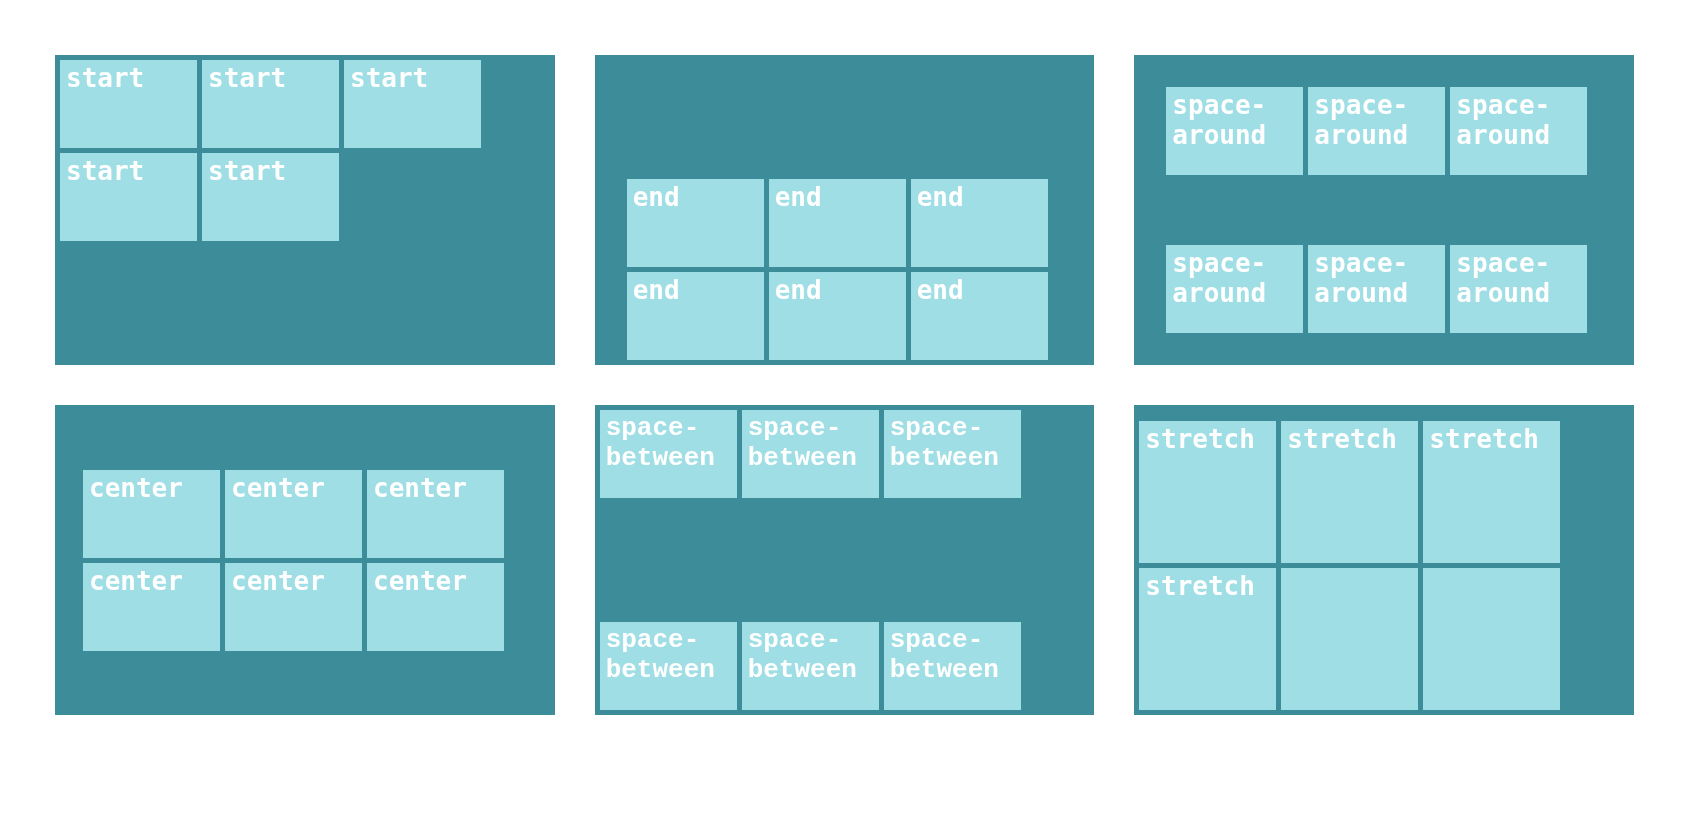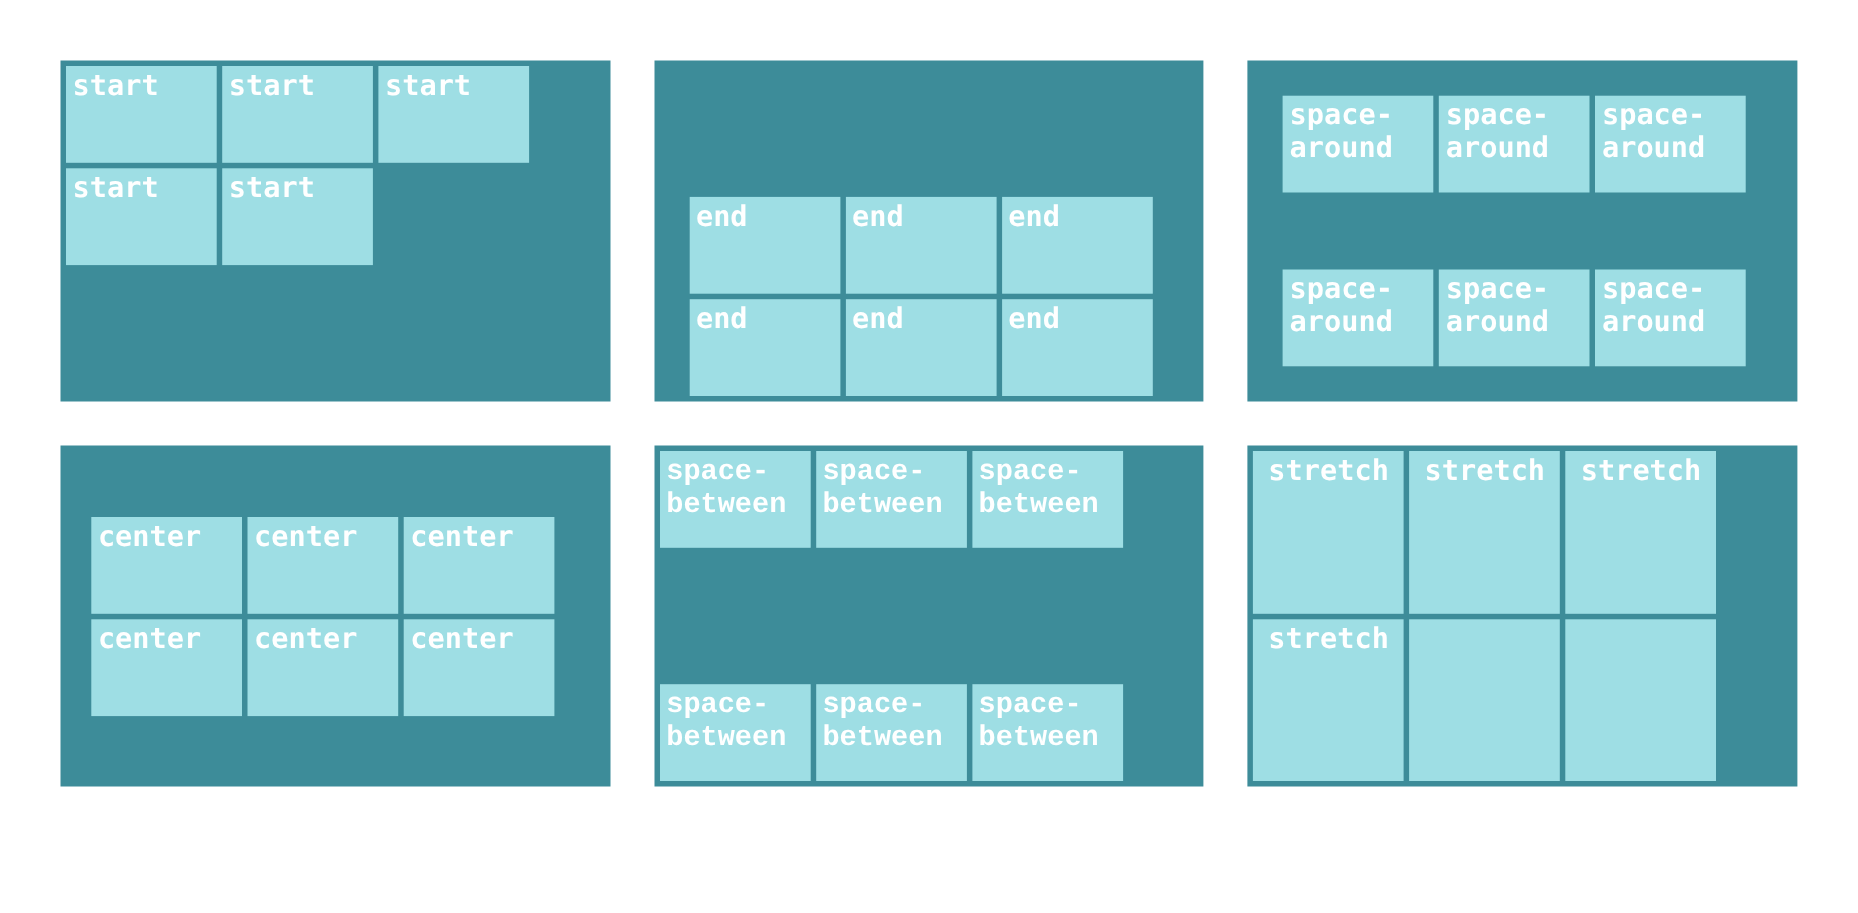--- a/index.html
+++ b/index.html
@@ -23,21 +23,21 @@
     grid-template-columns: repeat(3, 137px);
     gap: 5px;
     padding: 0 5px;
     justify-content: start;
   }
   .panel.start          { align-content: start; padding-top: 5px; padding-bottom: 5px; }
   .panel.end            { align-content: end; padding-top: 5px; padding-bottom: 5px; padding-left: 32px; }
   .panel.center         { align-content: center; padding-left: 28px; }
   .panel.space-between  { align-content: space-between; padding-top: 5px; padding-bottom: 5px; font-family: Liberation Mono, monospace; }
   .panel.space-around   { align-content: space-around; padding-left: 32px; }
-  .panel.stretch        { align-content: stretch; padding-top: 5px; padding-bottom: 5px; text-align: center; }
+  .panel.stretch        { align-content: stretch; padding-top: 16px; padding-bottom: 5px; }
   .item {
     background: #9edee4;
     color: #ffffff;
     font-weight: 700;
     font-size: 26px;
     line-height: 1.15;
     padding: 4px 6px 0 6px;
     min-height: 88px;
     overflow-wrap: break-word;
   }

